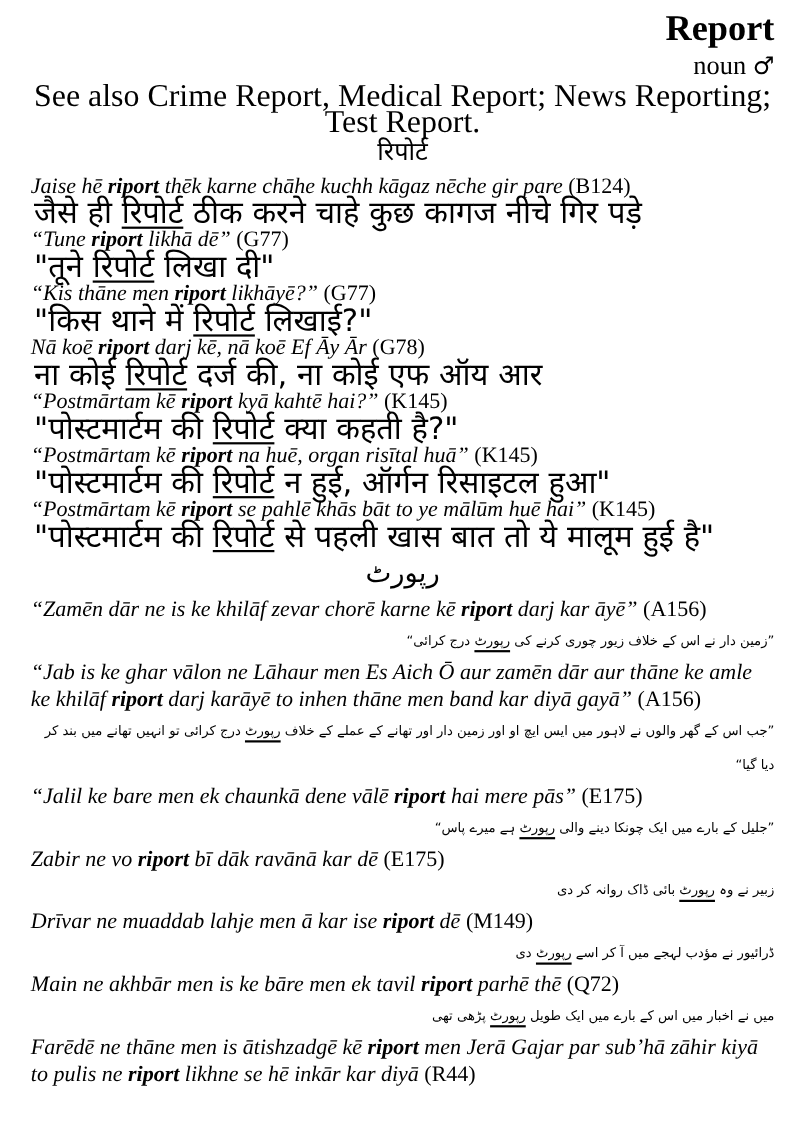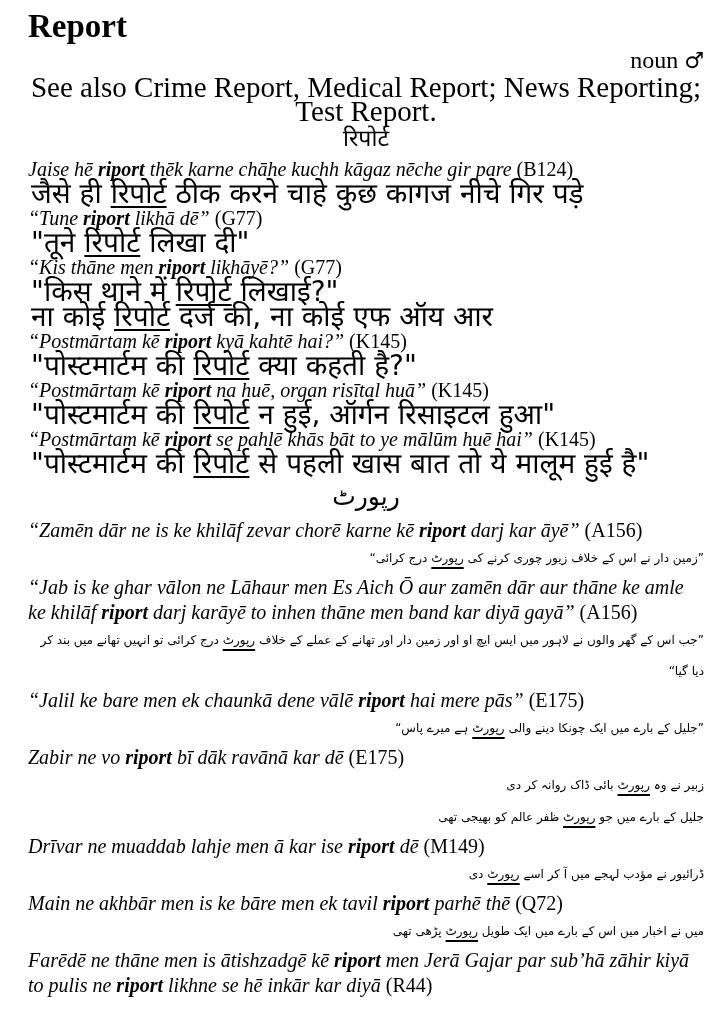--- a/index.html
+++ b/index.html
@@ -12,21 +12,21 @@
     width: 718px;
     height: 1023px;
     overflow: hidden;
     font-family: "Liberation Serif", "DejaVu Serif", serif;
   }
   .page {
     padding: 6px 14px 0 28px;
   }
   .title {
     margin: 0;
-    text-align: left;
+    text-align: right;
     font-size: 33px;
     line-height: 40px;
     font-weight: bold;
   }
   .subtitle {
     margin: 0;
     text-align: right;
     font-size: 24px;
     line-height: 28px;
   }
@@ -109,20 +109,21 @@
         </div>
         <div class="entry">
           <p class="latin">“Tune <span class="kw">riport</span> likhā dē” <span class="ref">(G77)</span></p>
           <p class="trans trans-hindi">"तूने <span class="kw">रिपोर्ट</span> लिखा दी"</p>
         </div>
         <div class="entry">
           <p class="latin">“Kis thāne men <span class="kw">riport</span> likhāyē?” <span class="ref">(G77)</span></p>
           <p class="trans trans-hindi">"किस थाने में <span class="kw">रिपोर्ट</span> लिखाई?"</p>
         </div>
         <div class="entry">
+          <p class="latin">Nā koē <span class="kw">riport</span> darj kē, nā koē Ef Āy Ār <span class="ref">(G78)</span></p>
           <p class="trans trans-hindi">ना कोई <span class="kw">रिपोर्ट</span> दर्ज की, ना कोई एफ ऑय आर</p>
         </div>
         <div class="entry">
           <p class="latin">“Postmārtam kē <span class="kw">riport</span> kyā kahtē hai?” <span class="ref">(K145)</span></p>
           <p class="trans trans-hindi">"पोस्टमार्टम की <span class="kw">रिपोर्ट</span> क्या कहती है?"</p>
         </div>
         <div class="entry">
           <p class="latin">“Postmārtam kē <span class="kw">riport</span> na huē, organ risītal huā” <span class="ref">(K145)</span></p>
           <p class="trans trans-hindi">"पोस्टमार्टम की <span class="kw">रिपोर्ट</span> न हुई, ऑर्गन रिसाइटल हुआ"</p>
         </div>
@@ -146,21 +147,20 @@
         </div>
         <div class="entry">
           <p class="latin">“Jalil ke bare men ek chaunkā dene vālē <span class="kw">riport</span> hai mere pās” <span class="ref">(E175)</span></p>
           <p class="trans trans-urdu">”جلیل کے بارے میں ایک چونکا دینے والی <span class="kw">رپورٹ</span> ہے میرے پاس“</p>
         </div>
         <div class="entry">
           <p class="latin">Zabir ne vo <span class="kw">riport</span> bī dāk ravānā kar dē <span class="ref">(E175)</span></p>
           <p class="trans trans-urdu">زبیر نے وہ <span class="kw">رپورٹ</span> بائی ڈاک روانہ کر دی</p>
         </div>
         <div class="entry">
-          <p class="trans trans-urdu">جلیل کے بارے میں جو <span class="kw">رپورٹ</span> ظفر عالم کو بھیجی تھی</p>
         </div>
         <div class="entry">
           <p class="latin">Drīvar ne muaddab lahje men ā kar ise <span class="kw">riport</span> dē <span class="ref">(M149)</span></p>
           <p class="trans trans-urdu">ڈرائیور نے مؤدب لہجے میں آ کر اسے <span class="kw">رپورٹ</span> دی</p>
         </div>
         <div class="entry">
           <p class="latin">Main ne akhbār men is ke bāre men ek tavil <span class="kw">riport</span> parhē thē <span class="ref">(Q72)</span></p>
           <p class="trans trans-urdu">میں نے اخبار میں اس کے بارے میں ایک طویل <span class="kw">رپورٹ</span> پڑھی تھی</p>
         </div>
         <div class="entry">

